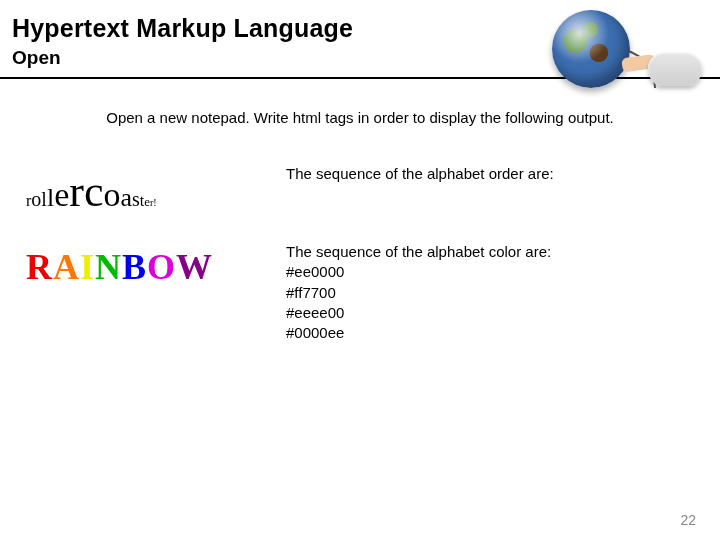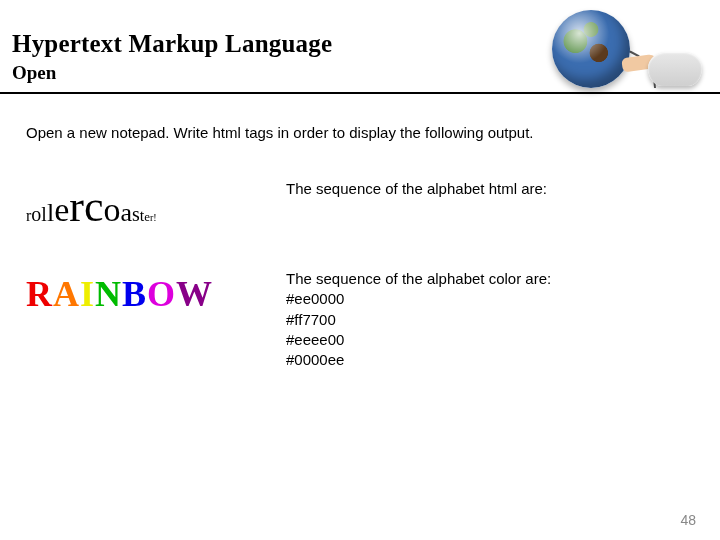--- a/index.html
+++ b/index.html
@@ -6,22 +6,21 @@
   body {
     width: 720px;
     height: 540px;
     background: #fff;
     font-family: Arial, Helvetica, sans-serif;
     color: #000;
     position: relative;
     overflow: hidden;
   }
   .header {
-    padding: 30px 12px 2px 12px;
-    font-family: Liberation Serif, serif;
+    padding: 14px 12px 2px 12px;
   }
   .title {
     font-size: 25px;
     font-weight: bold;
     letter-spacing: 0.2px;
     margin-bottom: 4px;
   }
   .subtitle {
     font-size: 19px;
     font-weight: bold;
@@ -81,26 +80,27 @@
     width: 70px;
     height: 40px;
     border: 2px solid #555;
     border-left: none;
     border-bottom: none;
     border-radius: 0 40px 0 0;
   }
   .instruction {
     font-size: 15px;
     padding: 30px 26px 0 26px;
+    text-align: center;
   }
   .blocks { padding: 18px 26px 0 26px; }
   .row {
     display: flex;
     align-items: flex-start;
-    margin-top: 40px;
+    margin-top: 28px;
   }
   .row:first-child { margin-top: 20px; }
   .visual {
     width: 260px;
     flex-shrink: 0;
   }
   .desc {
     font-size: 15px;
     line-height: 1.35;
   }
@@ -145,32 +145,32 @@
 
 <div class="instruction">Open a new notepad. Write html tags in order to display the following output.</div>
 
 <div class="blocks">
 
   <div class="row">
     <div class="visual">
       <div class="roller" id="roller"><span style="font-size: 16px;">r</span><span style="font-size: 20px;">o</span><span style="font-size: 20px;">l</span><span style="font-size: 26px;">l</span><span style="font-size: 34px;">e</span><span style="font-size: 44px;">r</span><span style="font-size: 44px;">c</span><span style="font-size: 34px;">o</span><span style="font-size: 26px;">a</span><span style="font-size: 20px;">s</span><span style="font-size: 16px;">t</span><span style="font-size: 13px;">e</span><span style="font-size: 10px;">r</span><span style="font-size: 10px;">!</span></div>
     </div>
     <div class="desc">
-      <div class="lead">The sequence of the alphabet html are:</div>
+      <div class="lead">The sequence of the alphabet order are:</div>
     </div>
   </div>
 
   <div class="row">
     <div class="visual">
       <div class="rb" id="rainbow"><span style="color: rgb(238, 0, 0);">R</span><span style="color: rgb(255, 119, 0);">A</span><span style="color: rgb(238, 238, 0);">I</span><span style="color: rgb(0, 187, 0);">N</span><span style="color: rgb(0, 0, 238);">B</span><span style="color: rgb(221, 0, 221);">O</span><span style="color: rgb(136, 0, 136);">W</span></div>
     </div>
     <div class="desc">
       <div class="lead">The sequence of the alphabet color are:</div>
       <div>#ee0000</div>
       <div>#ff7700</div>
       <div>#eeee00</div>
       <div>#0000ee</div>
     </div>
   </div>
 
 </div>
 
-<div class="page-num">48</div>
+<div class="page-num">22</div>
 
 </body></html>

